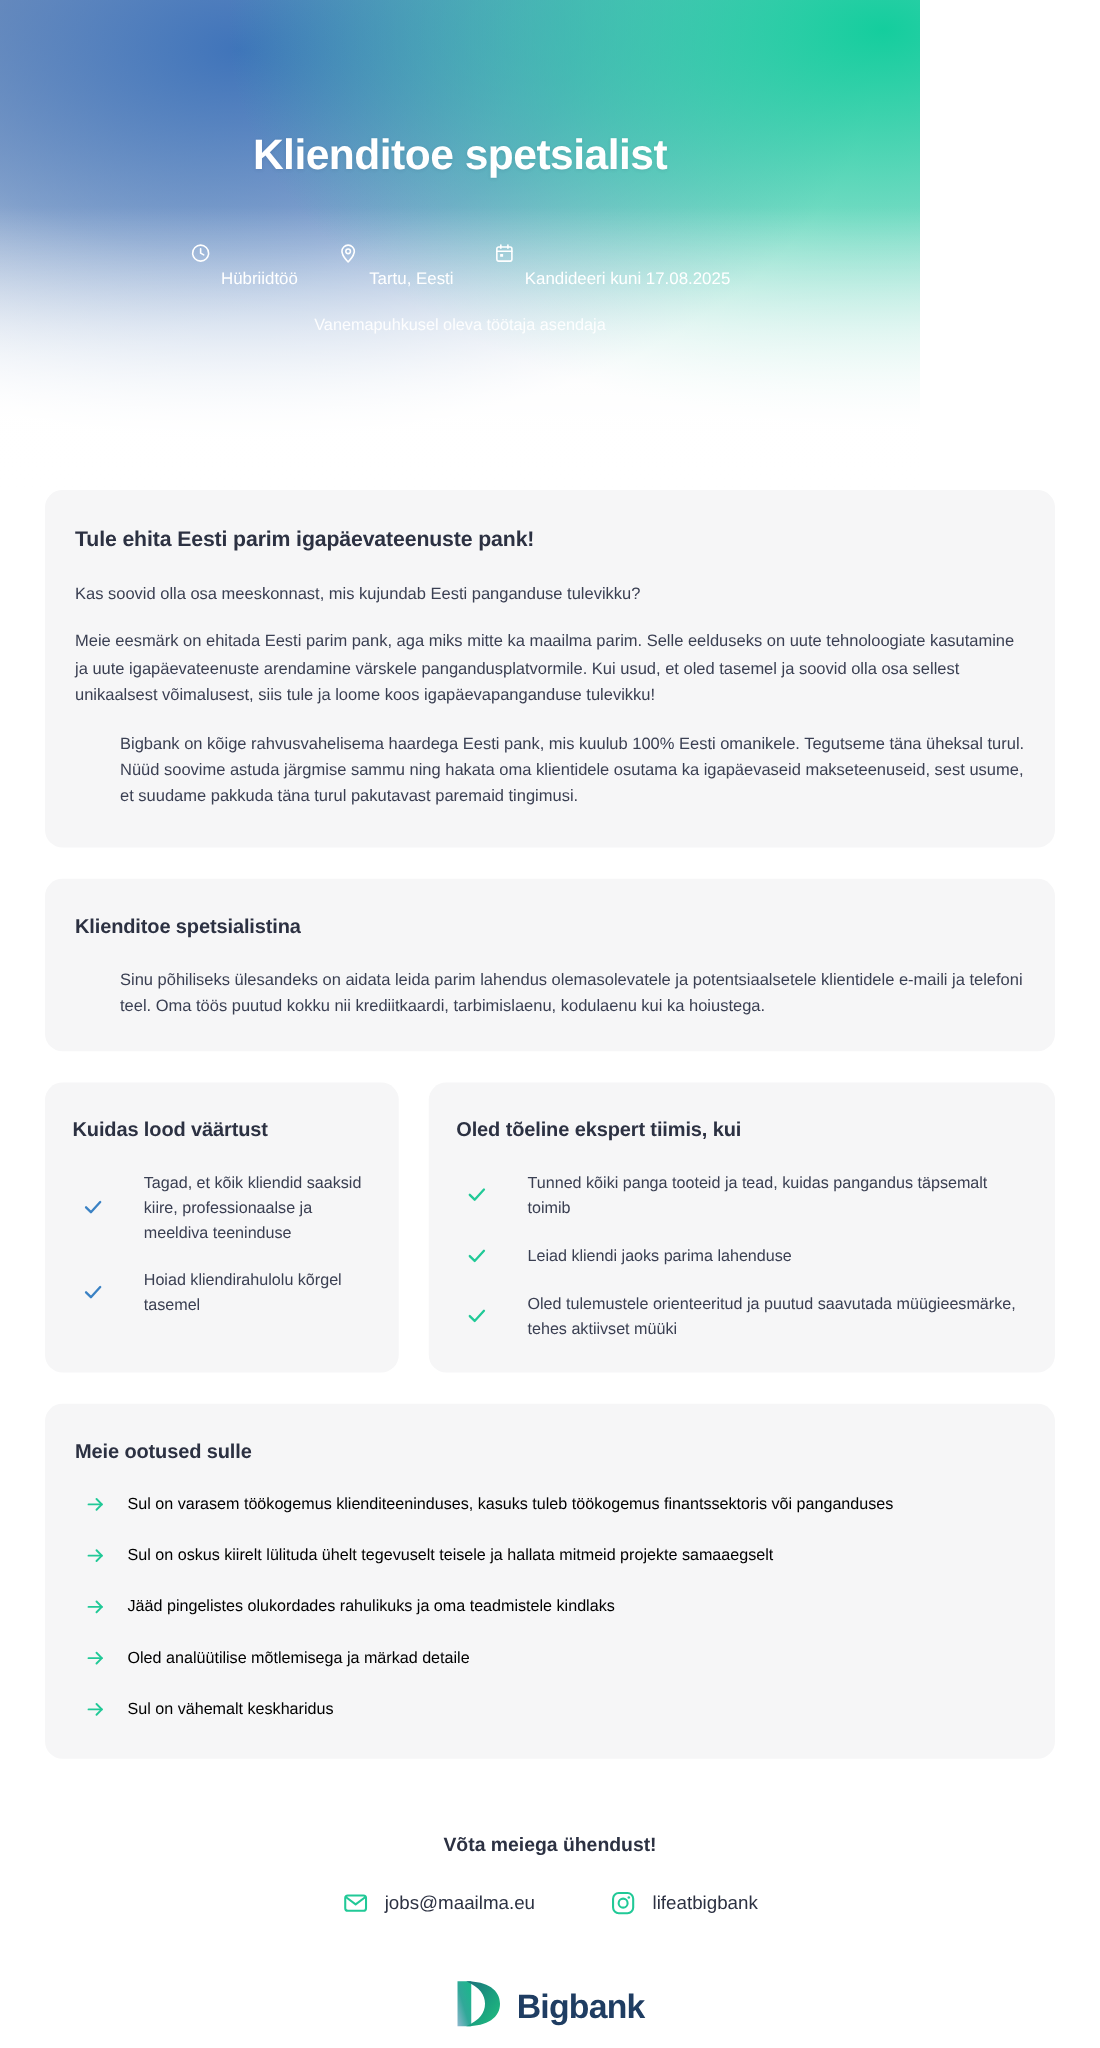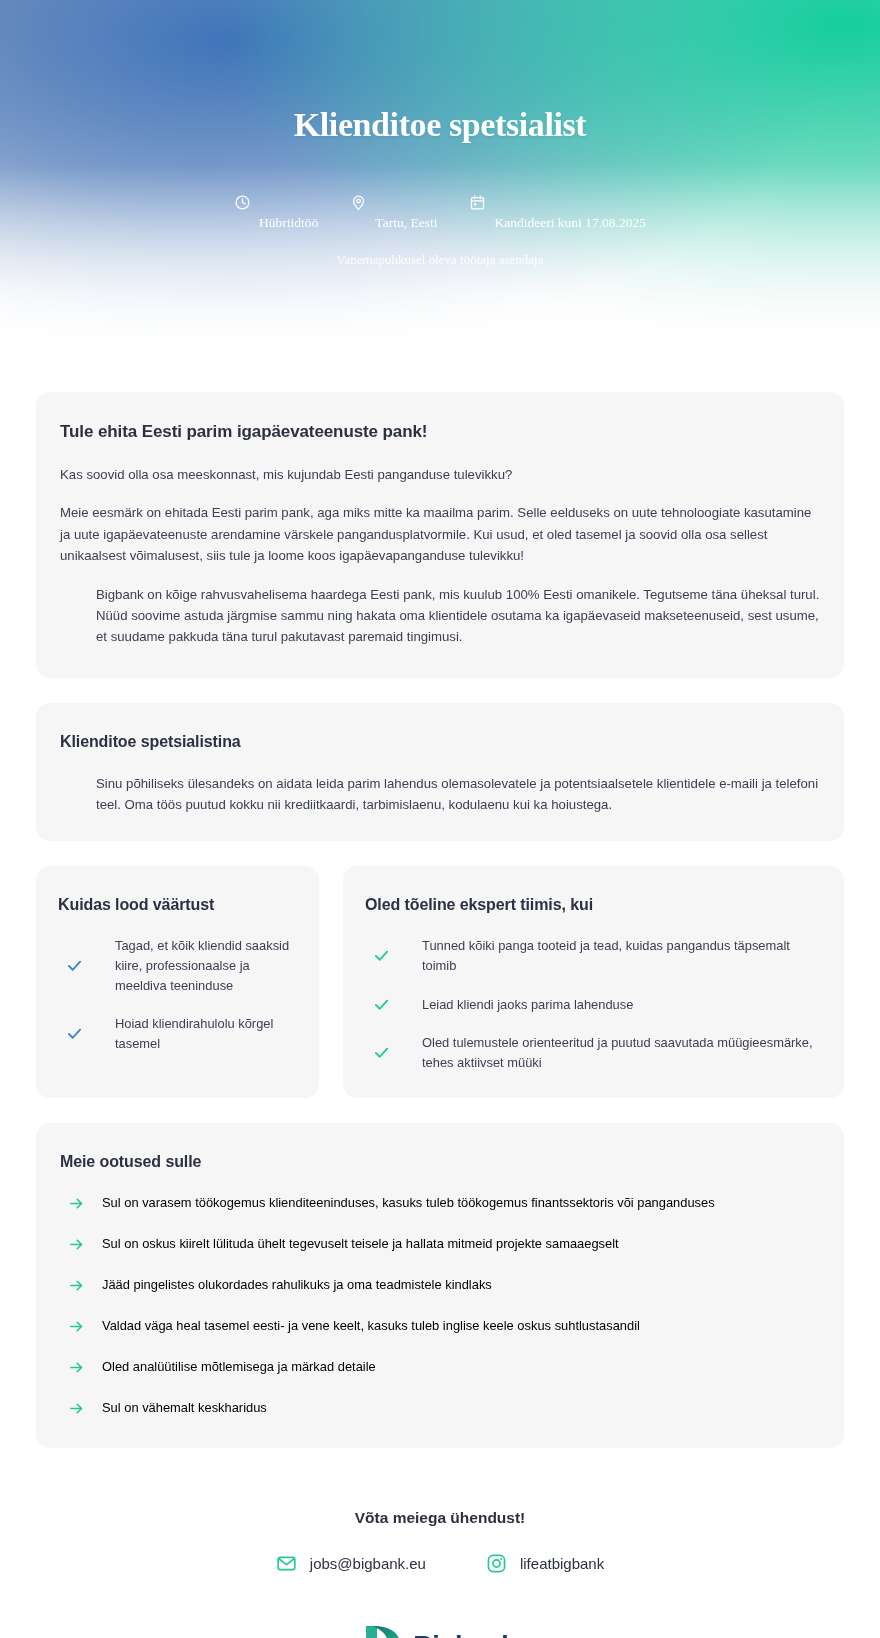--- a/index.html
+++ b/index.html
@@ -20,29 +20,28 @@
     position: relative;
     width: 880px;
     min-height: 1638px;
     background: #ffffff;
     overflow: hidden;
   }
 
   
   .hero {
     position: relative;
-    width: 880px;
+    width: 736px;
     height: 395px;
     background:
       radial-gradient(115% 130% at 96% 6%,  rgba(16,205,156,0.98) 0%, rgba(16,205,156,0.55) 30%, rgba(16,205,156,0.0) 62%),
       radial-gradient(105% 120% at 26% 10%, rgba(56,111,184,0.95) 0%, rgba(56,111,184,0.55) 34%, rgba(56,111,184,0.0) 66%),
       radial-gradient(80% 100% at 0% 0%,    rgba(176,180,196,0.95) 0%, rgba(176,180,196,0.35) 40%, rgba(176,180,196,0.0) 72%),
       linear-gradient(180deg, #d8dce6 0%, #eef0f4 55%, #fdfdfd 88%, #ffffff 100%);
     overflow: hidden;
-    font-family: Liberation Serif, serif;
   }
   .hero-fade {
     position: absolute;
     left: 0; right: 0; bottom: 0;
     height: 230px;
     background: linear-gradient(180deg, rgba(255,255,255,0) 0%, rgba(255,255,255,0.55) 42%, rgba(255,255,255,0.92) 78%, #ffffff 100%);
     pointer-events: none;
   }
 
   .hero-inner {
@@ -362,29 +361,20 @@
           </span>
           <span class="arrow-text">Jääd pingelistes olukordades rahulikuks ja oma teadmistele kindlaks</span>
         </li>
         <li class="arrow-item">
           <span class="arrow-icon">
             <svg width="17" height="17" viewBox="0 0 24 24" fill="none" stroke="#21c997" stroke-width="2.2" stroke-linecap="round" stroke-linejoin="round">
               <line x1="4" y1="12" x2="19" y2="12"></line>
               <polyline points="13,6 19,12 13,18"></polyline>
             </svg>
           </span>
-          <span class="arrow-text">Valdad väga heal tasemel eesti- ja vene keelt, kasuks tuleb inglise keele oskus suhtlustasandil</span>
-        </li>
-        <li class="arrow-item">
-          <span class="arrow-icon">
-            <svg width="17" height="17" viewBox="0 0 24 24" fill="none" stroke="#21c997" stroke-width="2.2" stroke-linecap="round" stroke-linejoin="round">
-              <line x1="4" y1="12" x2="19" y2="12"></line>
-              <polyline points="13,6 19,12 13,18"></polyline>
-            </svg>
-          </span>
           <span class="arrow-text">Oled analüütilise mõtlemisega ja märkad detaile</span>
         </li>
         <li class="arrow-item">
           <span class="arrow-icon">
             <svg width="17" height="17" viewBox="0 0 24 24" fill="none" stroke="#21c997" stroke-width="2.2" stroke-linecap="round" stroke-linejoin="round">
               <line x1="4" y1="12" x2="19" y2="12"></line>
               <polyline points="13,6 19,12 13,18"></polyline>
             </svg>
           </span>
           <span class="arrow-text">Sul on vähemalt keskharidus</span>
@@ -399,21 +389,21 @@
 
     <div class="contact-row">
 
       <a class="contact-item" href="#">
         <span>
           <svg width="21" height="21" viewBox="0 0 24 24" fill="none" stroke="#21c997" stroke-width="1.9" stroke-linecap="round" stroke-linejoin="round">
             <rect x="2.5" y="5" width="19" height="14" rx="2.4"></rect>
             <polyline points="3.3,6.6 12,13.2 20.7,6.6"></polyline>
           </svg>
         </span>
-        <span>jobs@bigbank.eu</span>
+        <span>jobs@maailma.eu</span>
       </a>
 
       <a class="contact-item" href="#">
         <span>
           <svg width="21" height="21" viewBox="0 0 24 24" fill="none" stroke="#21c997" stroke-width="1.9" stroke-linecap="round" stroke-linejoin="round">
             <rect x="2.8" y="2.8" width="18.4" height="18.4" rx="5.2"></rect>
             <circle cx="12" cy="12" r="4.1"></circle>
             <circle cx="17.2" cy="6.8" r="1.15" fill="#21c997" stroke="none"></circle>
           </svg>
         </span>

